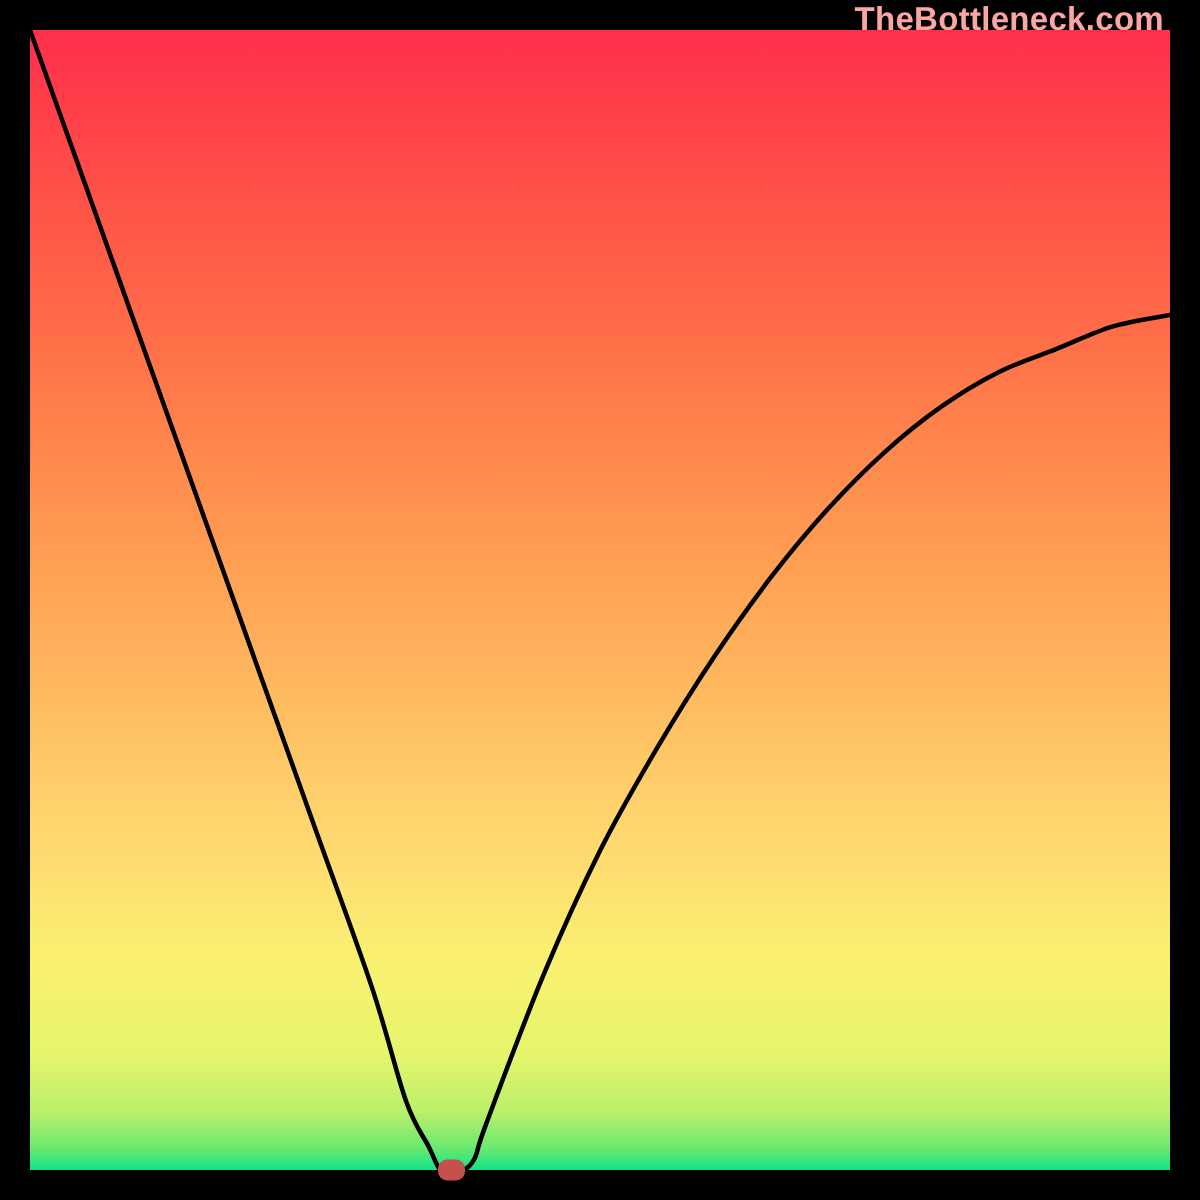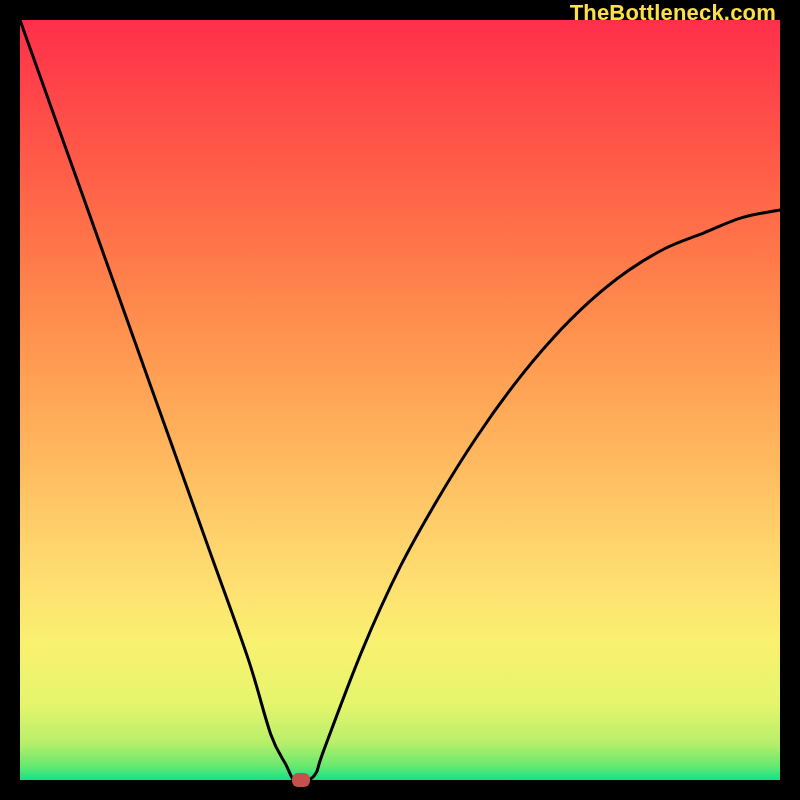--- a/index.html
+++ b/index.html
@@ -32,21 +32,21 @@
       #ff4249 92%,
       #ff2f4c 100%);
   }
   .watermark {
     position: absolute;
     top: 0px;
     right: 24px;
     font-family: Arial, Helvetica, sans-serif;
     font-size: 22px;
     font-weight: 600;
-    color: #fde047;
+    color: #fca5a5;
     letter-spacing: 0.2px;
     user-select: none;
   }
   svg.curve {
     position: absolute;
     left: 0; top: 0;
     width: 100%; height: 100%;
   }
   .minpoint {
     position: absolute;

